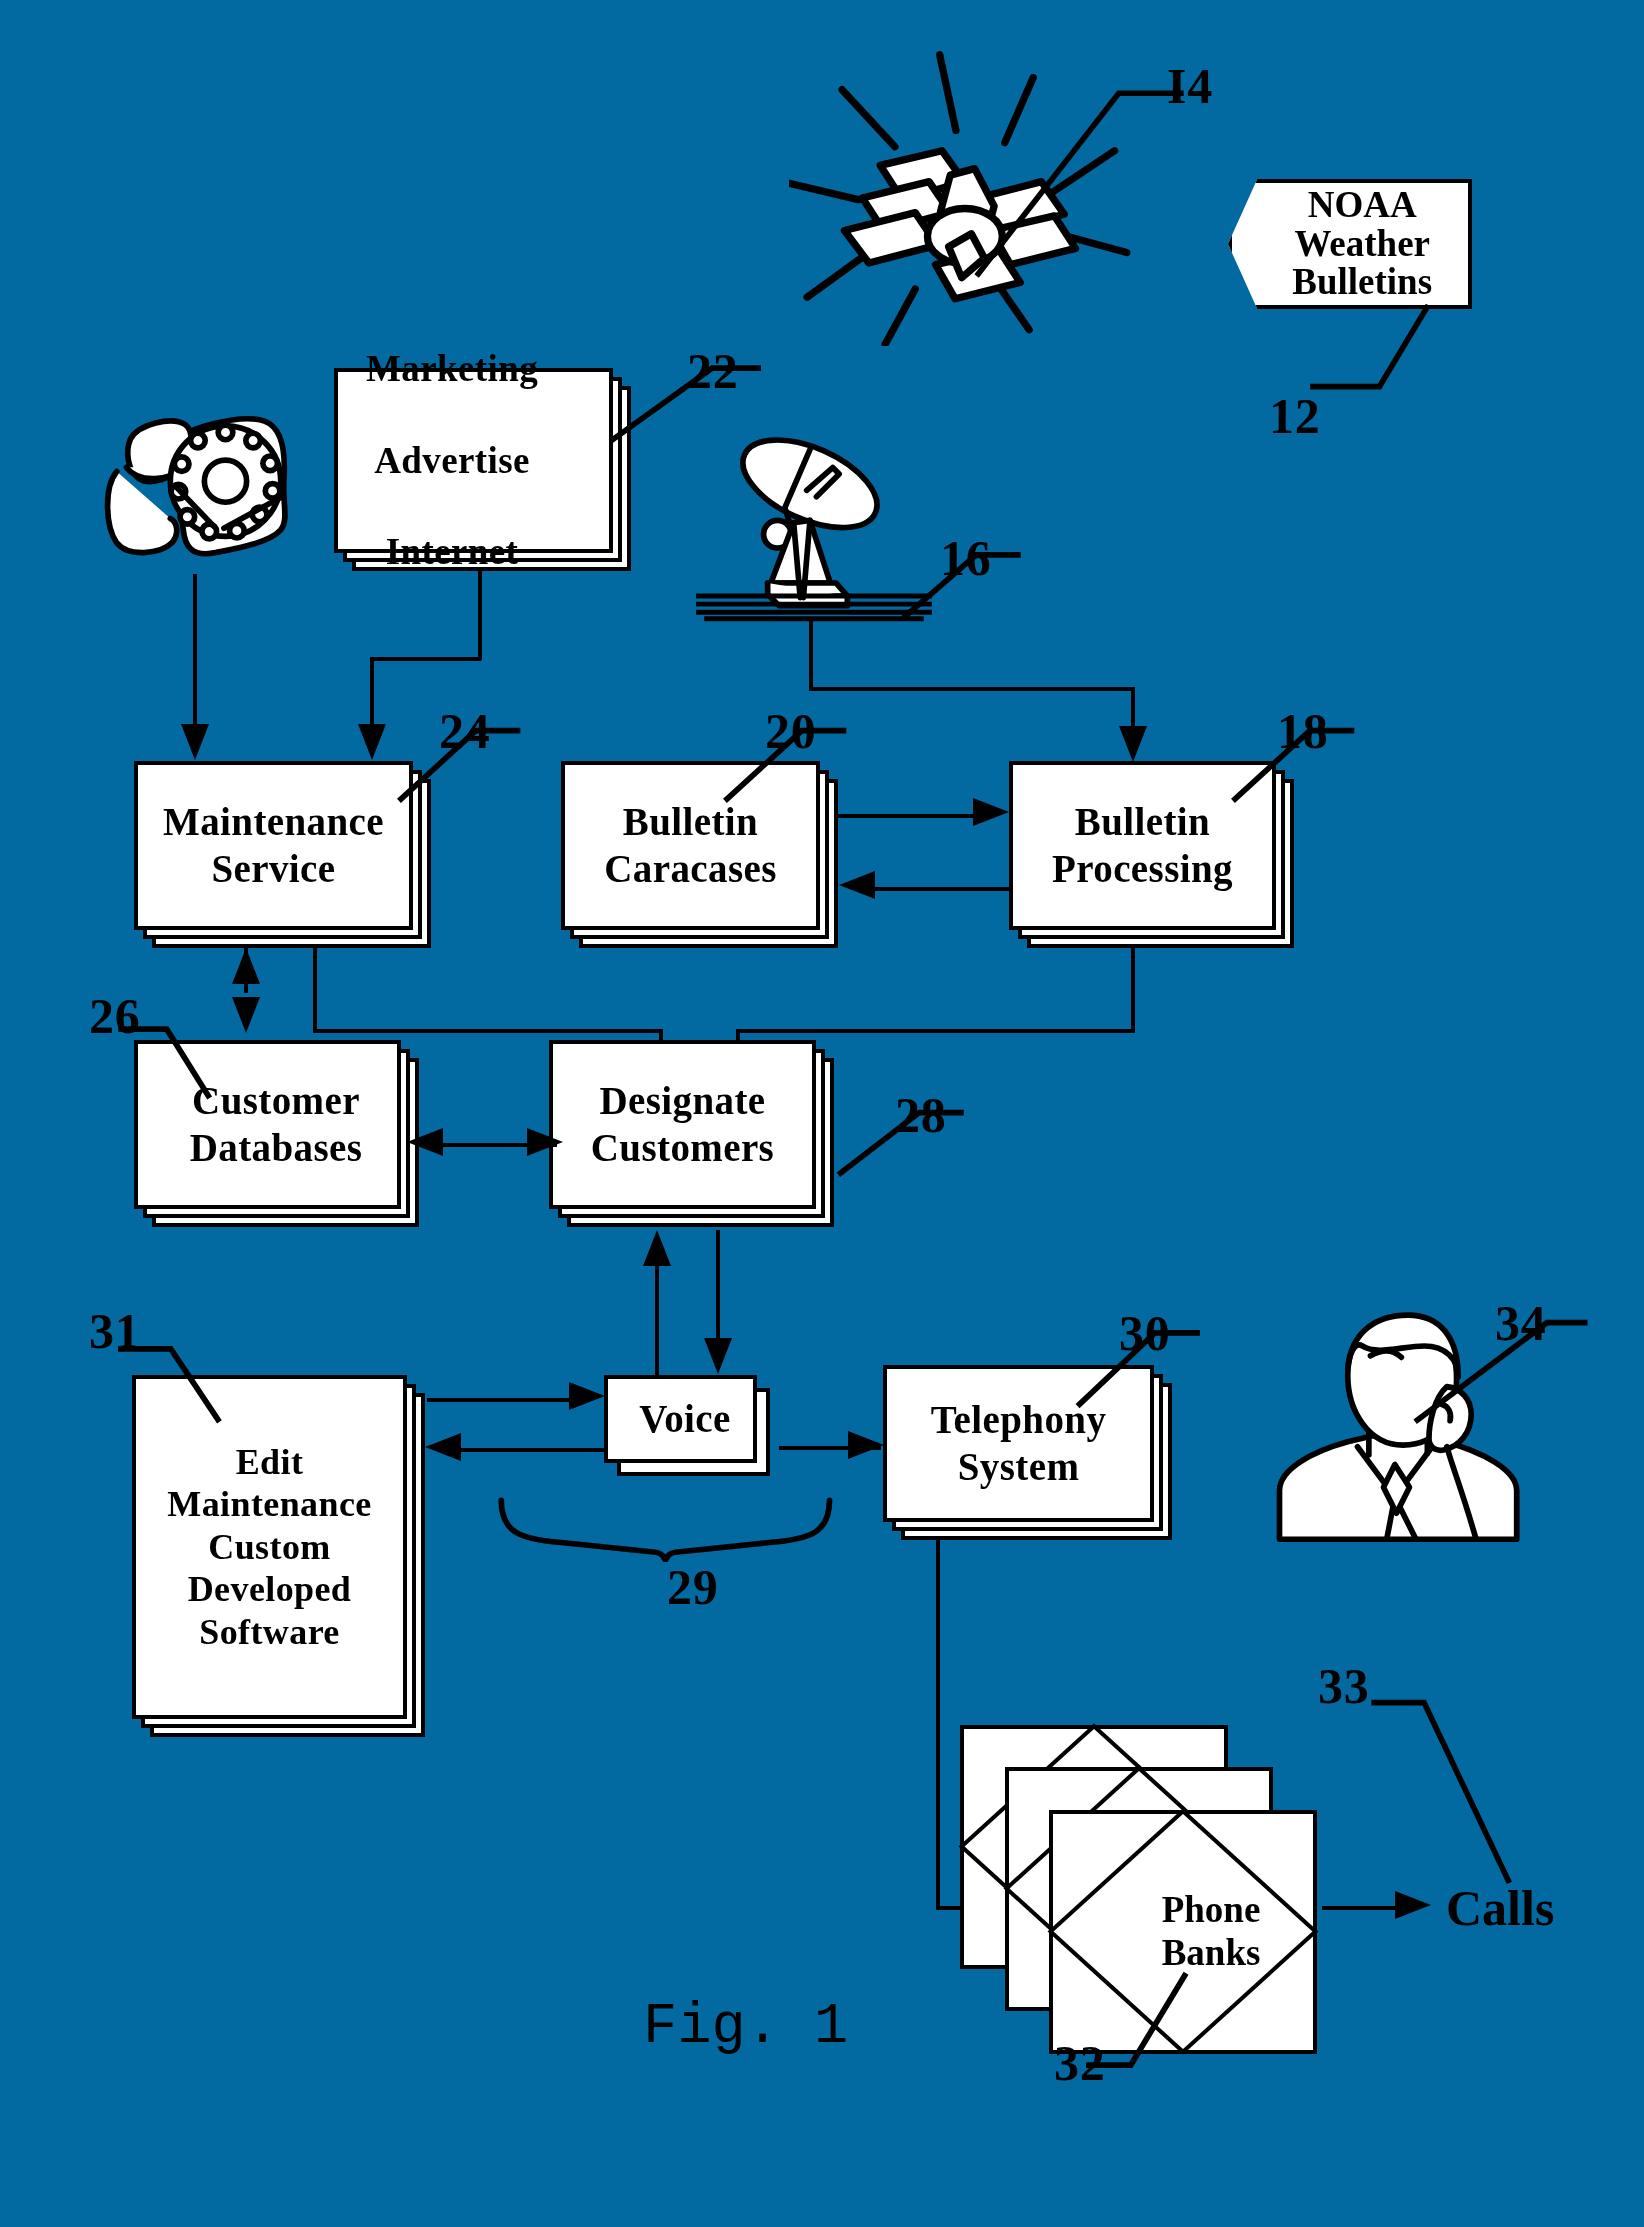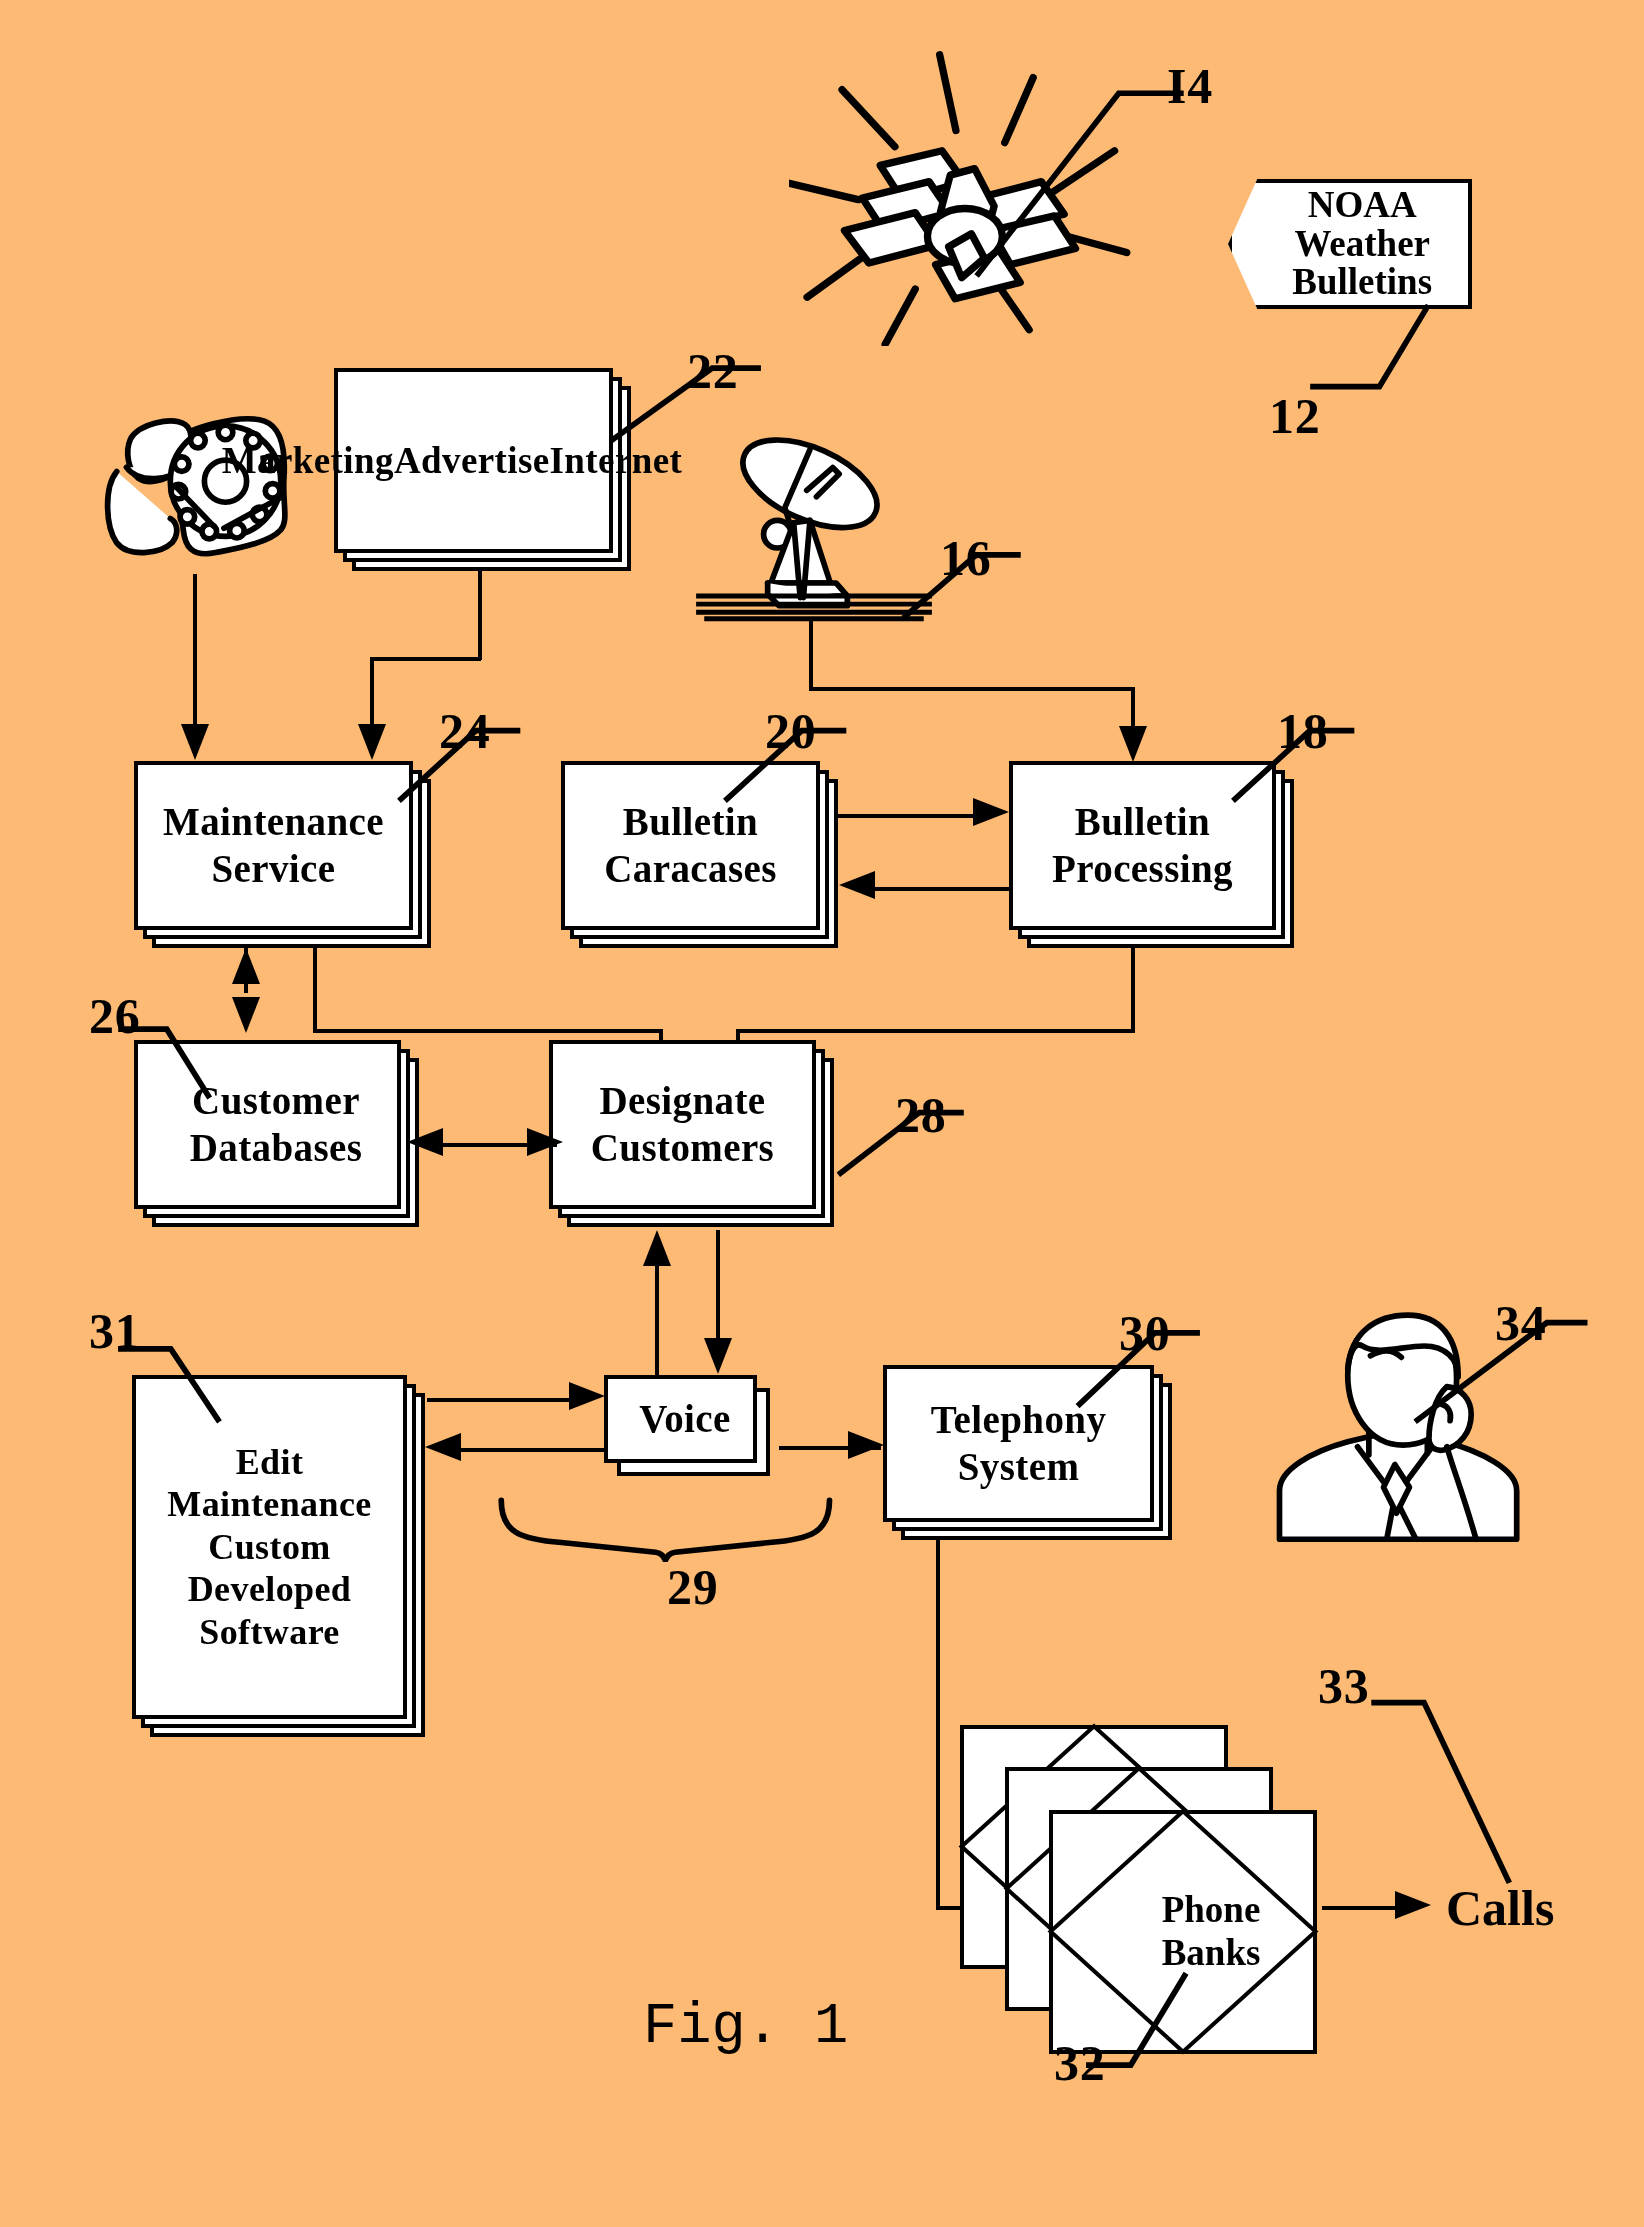--- a/index.html
+++ b/index.html
@@ -1,17 +1,17 @@
 <!DOCTYPE html>
 <html style="font-size:13px"><head>
 <meta charset="utf-8">
 <style>
   html,body{margin:0;padding:0;background:#fff;}
   body{font-family:"Liberation Serif", serif; color:#000;}
-  #page{position:relative;width:1644px;height:2227px;background:#fdba74;overflow:hidden;}
+  #page{position:relative;width:1644px;height:2227px;background:#0369a1;overflow:hidden;}
 
   
   .abs{position:absolute;}
   .refnum{position:absolute;font-family:"Liberation Serif",serif;font-weight:bold;
           font-size:50px;line-height:1;letter-spacing:0.8px;}
   .figcap{position:absolute;font-family:Liberation Mono, monospace;font-size:57px;}
 
   
   .sbox{position:absolute;}
   .sbox .sheet{position:absolute;border:4.1px solid #000;background:#fff;box-sizing:border-box;}
@@ -144,21 +144,21 @@
         <path d="M102,130 L148,178"></path>
         <path d="M160,180 L230,142"></path>
       </g>
     </svg>
   </div>
 
   <div class="sbox" style="left:334px;top:368px;width:297px;height:203px;">
     <div class="sheet s3" style="width:279px;height:185px;"></div>
     <div class="sheet s2" style="width:279px;height:185px;"></div>
     <div class="sheet s1" style="width:279px;height:185px;"></div>
-    <div class="label" style="width:236px;height:185px;font-size:37px;flex-direction:row;">
+    <div class="label" style="width:236px;height:185px;font-size:37px;flex-direction:column;gap:48px;">
       <span class="lbl-txt">Marketing</span>
       <span class="lbl-txt">Advertise</span>
       <span class="lbl-txt">Internet</span>
     </div>
   </div>
   <svg class="abs" style="left:586px;top:350px;" width="179" height="98" viewBox="0 0 220 120">
     <polyline points="215,22 155,22 30,112" stroke="#000" stroke-width="7" fill="none"></polyline>
   </svg>
   <div class="refnum" style="left:687px;top:346px;">22</div>
 

